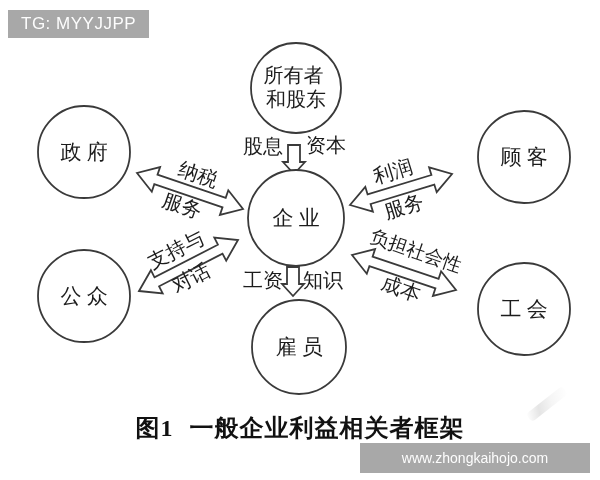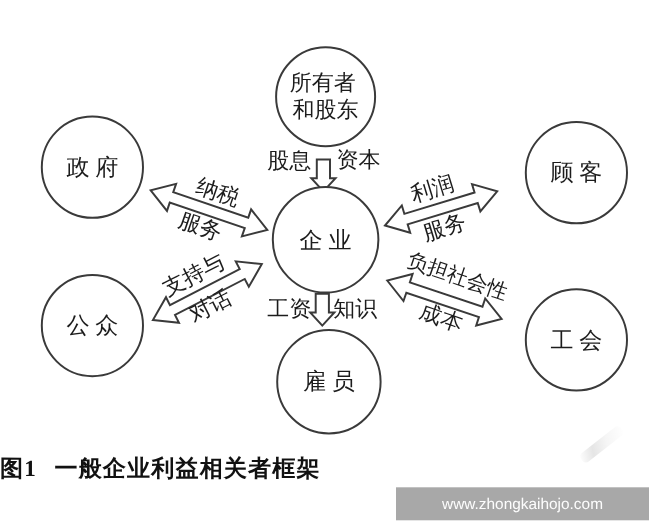--- a/index.html
+++ b/index.html
@@ -42,38 +42,39 @@
   }
   .flow-label{
     font-family:"Liberation Serif",serif;
     font-size:20px;fill:#1c1c1c;text-anchor:middle;
   }
   .flow-label.long{font-size:19px;}
   .flow-label.end{text-anchor:end;}
   .flow-label.start{text-anchor:start;}
   .caption{
     position:absolute;left:0;top:412px;width:600px;
-    text-align:left;
+    text-align:center;
     font-family:"Liberation Serif",serif;
     font-weight:bold;
-    font-size:21px;color:#111;
+    font-size:24px;color:#111;
     letter-spacing:1px;
   }
   .caption .fig-label{margin-right:16px;}
   .faint-mark{
     position:absolute;left:524px;top:399px;width:46px;height:10px;
     background:linear-gradient(115deg, rgba(0,0,0,0) 0%, rgba(0,0,0,0.10) 30%, rgba(0,0,0,0.04) 60%, rgba(0,0,0,0) 100%);
     transform:rotate(-38deg);border-radius:4px;
   }
 </style>
 </head>
 <body>
 
 <div class="stage">
 
+  <div class="banner top-banner">TG: MYYJJPP</div>
 
   <svg class="diagram" width="600" height="480" viewBox="0 0 600 480">
 
     <polygon class="arrow" points="137,173 151.8,191.7 154.3,184.2 222.5,207.3 219.9,214.9 243,209 228.3,190.3 225.7,197.9 157.5,174.7 160.1,167.1"></polygon>
     <polygon class="arrow" points="139,291 162.7,293.4 159.1,286.3 222.5,253.6 226.2,260.7 238,240 214.3,237.6 217.9,244.7 154.5,277.4 150.9,270.2"></polygon>
     <polygon class="arrow" points="350,205 372.9,211.6 370.6,204.0 434.3,184.6 436.7,192.2 452,174 429.1,167.4 431.4,175.0 367.6,194.4 365.3,186.8"></polygon>
     <polygon class="arrow" points="352,255 366.8,273.7 369.4,266.1 435.4,288.3 432.9,295.9 456,290 441.1,271.3 438.6,278.9 372.6,256.7 375.1,249.1"></polygon>
 
     <polygon class="arrow" points="288,145 300,145 300,162 305,162 294,174 283,162 288,162"></polygon>
     <polygon class="arrow" points="287,267 299,267 299,284 304,284 293,296 282,284 287,284"></polygon>

